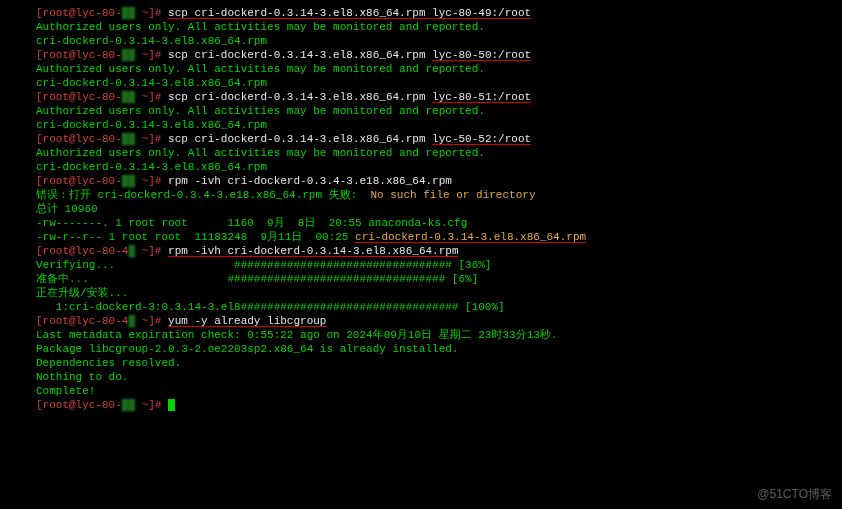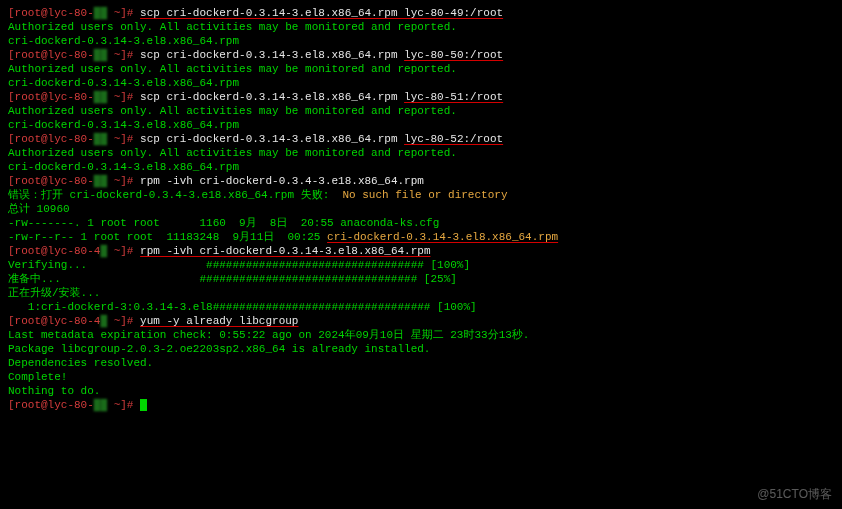--- a/index.html
+++ b/index.html
@@ -9,21 +9,21 @@
     font-family: "Courier New", Consolas, monospace;
     font-size: 11px;
     line-height: 14px;
     color: #00d400;
     width: 842px;
     height: 509px;
     box-sizing: border-box;
     position: relative;
     overflow: hidden;
   }
-  .line { white-space: pre; }
+  .line { white-space: pre; margin-left: 28px; }
   .red { color: #d43c3c; }
   .green { color: #00d400; }
   .orange { color: #e6a841; }
   .white { color: #e6e6e6; }
   .ul { text-decoration: underline; text-decoration-color: #d40000; text-decoration-thickness: 1px; text-underline-offset: 2px; }
   .cursor {
     display: inline-block;
     width: 7px;
     height: 12px;
     background: #00d400;
@@ -50,35 +50,35 @@
     <div class="line"><span class="green">Authorized users only. All activities may be monitored and reported.</span></div>
     <div class="line"><span class="green">cri-dockerd-0.3.14-3.el8.x86_64.rpm</span></div>
     <div class="line"><span class="red">[root@lyc-80-<span class="blur">██</span> ~]#</span> <span class="white">scp cri-dockerd-0.3.14-3.el8.x86_64.rpm </span><span class="white ul">lyc-80-50:/root</span></div>
     <div class="line"></div>
     <div class="line"><span class="green">Authorized users only. All activities may be monitored and reported.</span></div>
     <div class="line"><span class="green">cri-dockerd-0.3.14-3.el8.x86_64.rpm</span></div>
     <div class="line"><span class="red">[root@lyc-80-<span class="blur">██</span> ~]#</span> <span class="white">scp cri-dockerd-0.3.14-3.el8.x86_64.rpm </span><span class="white ul">lyc-80-51:/root</span></div>
     <div class="line"></div>
     <div class="line"><span class="green">Authorized users only. All activities may be monitored and reported.</span></div>
     <div class="line"><span class="green">cri-dockerd-0.3.14-3.el8.x86_64.rpm</span></div>
-    <div class="line"><span class="red">[root@lyc-80-<span class="blur">██</span> ~]#</span> <span class="white">scp cri-dockerd-0.3.14-3.el8.x86_64.rpm </span><span class="white ul">lyc-80-52:/root</span></div>
+    <div class="line"><span class="red">[root@lyc-80-<span class="blur">██</span> ~]#</span> <span class="white">scp cri-dockerd-0.3.14-3.el8.x86_64.rpm </span><span class="white ul">lyc-50-52:/root</span></div>
     <div class="line"></div>
     <div class="line"><span class="green">Authorized users only. All activities may be monitored and reported.</span></div>
     <div class="line"><span class="green">cri-dockerd-0.3.14-3.el8.x86_64.rpm</span></div>
     <div class="line"><span class="red">[root@lyc-80-<span class="blur">██</span> ~]#</span> <span class="white">rpm -ivh cri-dockerd-0.3.4-3.e18.x86_64.rpm</span></div>
     <div class="line"><span class="green">错误：打开 cri-dockerd-0.3.4-3.e18.x86_64.rpm 失败:  </span><span class="orange">No such file or directory</span></div>
     <div class="line"><span class="green">总计 10960</span></div>
     <div class="line"><span class="green">-rw-------. 1 root root      1160  9月  8日  20:55 </span><span class="green">anaconda-ks.cfg</span></div>
     <div class="line"><span class="green">-rw-r--r-- 1 root root  11183248  9月11日  00:25 </span><span class="orange ul">cri-dockerd-0.3.14-3.el8.x86_64.rpm</span></div>
     <div class="line"><span class="red">[root@lyc-80-4<span class="blur">█</span> ~]#</span> <span class="white ul">rpm -ivh cri-dockerd-0.3.14-3.el8.x86_64.rpm</span></div>
-    <div class="line"><span class="green">Verifying...                  ################################# [100%]</span></div>
-    <div class="line"><span class="green">准备中...                     ################################# [25%]</span></div>
+    <div class="line"><span class="green">Verifying...                  ################################# [36%]</span></div>
+    <div class="line"><span class="green">准备中...                     ################################# [6%]</span></div>
     <div class="line"><span class="green">正在升级/安装...</span></div>
     <div class="line"><span class="green">   1:cri-dockerd-3:0.3.14-3.el8################################# [100%]</span></div>
     <div class="line"><span class="red">[root@lyc-80-4<span class="blur">█</span> ~]#</span> <span class="white ul">yum -y already libcgroup</span></div>
     <div class="line"><span class="green">Last metadata expiration check: 0:55:22 ago on 2024年09月10日 星期二 23时33分13秒.</span></div>
     <div class="line"><span class="green">Package libcgroup-2.0.3-2.oe2203sp2.x86_64 is already installed.</span></div>
     <div class="line"><span class="green">Dependencies resolved.</span></div>
+    <div class="line"><span class="green">Nothing to do.</span></div>
     <div class="line"><span class="green">Complete!</span></div>
-    <div class="line"><span class="green">Nothing to do.</span></div>
     <div class="line"><span class="red">[root@lyc-80-<span class="blur">██</span> ~]#</span> <span class="cursor"></span></div>
   </div>
 <span class="watermark">@51CTO博客</span>
 
 </body></html>

